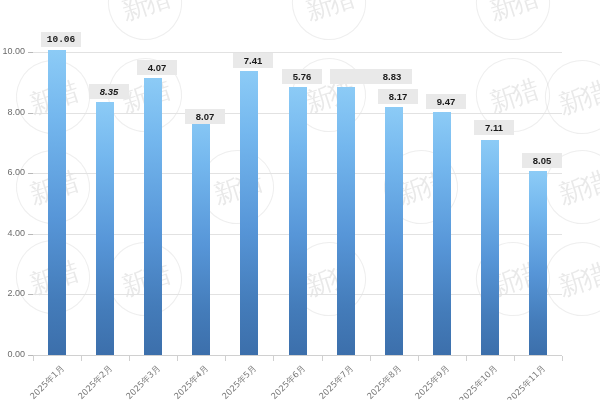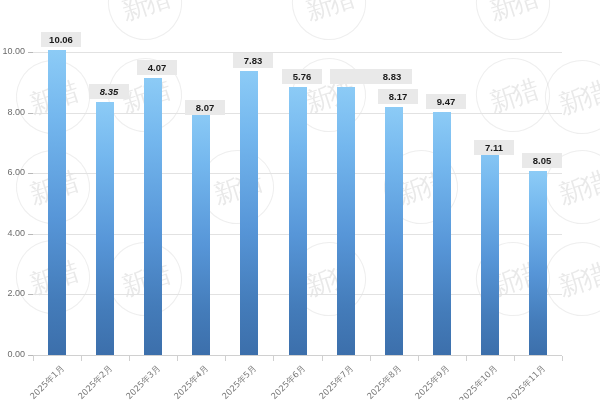--- a/index.html
+++ b/index.html
@@ -164,47 +164,47 @@
       <div class="tick-mark-x" style="left: 144px; top: 304px;"></div>
       <div class="tick-mark-x" style="left: 192px; top: 304px;"></div>
       <div class="tick-mark-x" style="left: 240px; top: 304px;"></div>
       <div class="tick-mark-x" style="left: 289px; top: 304px;"></div>
       <div class="tick-mark-x" style="left: 337px; top: 304px;"></div>
       <div class="tick-mark-x" style="left: 385px; top: 304px;"></div>
       <div class="tick-mark-x" style="left: 433px; top: 304px;"></div>
       <div class="tick-mark-x" style="left: 481px; top: 304px;"></div>
       <div class="tick-mark-x" style="left: 529px; top: 304px;"></div>
       <div class="bar" style="left: 15px; top: -2px; width: 18px; height: 305px;"></div>
-      <div class="bar-label" style="left: 8px; top: -20px; width: 32px;">10.06</div>
+      <div class="bar-label" style="left: 8px; top: -20px; width: 32px; font-family: Liberation Mono, monospace;">10.06</div>
       <div class="xtick-label" style="left: -24px; top: 311px; width: 50px;">2025年1月</div>
       <div class="bar" style="left: 63px; top: 50px; width: 18px; height: 253px;"></div>
       <div class="bar-label" style="left: 56px; top: 32px; width: 32px; font-style: italic;">8.35</div>
       <div class="xtick-label" style="left: 24px; top: 311px; width: 50px;">2025年2月</div>
       <div class="bar" style="left: 111px; top: 26px; width: 18px; height: 277px;"></div>
       <div class="bar-label" style="left: 104px; top: 8px; width: 32px;">4.07</div>
       <div class="xtick-label" style="left: 72px; top: 311px; width: 50px;">2025年3月</div>
       <div class="bar" style="left: 159px; top: 58px; width: 18px; height: 245px;"></div>
-      <div class="bar-label" style="left: 152px; top: 48px; width: 32px;">8.07</div>
+      <div class="bar-label" style="left: 152px; top: 57px; width: 32px;">8.07</div>
       <div class="xtick-label" style="left: 120px; top: 311px; width: 50px;">2025年4月</div>
       <div class="bar" style="left: 207px; top: 19px; width: 18px; height: 284px;"></div>
-      <div class="bar-label" style="left: 200px; top: 1px; width: 32px;">7.83</div>
+      <div class="bar-label" style="left: 200px; top: 1px; width: 32px;">7.41</div>
       <div class="xtick-label" style="left: 168px; top: 311px; width: 50px;">2025年5月</div>
       <div class="bar" style="left: 256px; top: 35px; width: 18px; height: 268px;"></div>
       <div class="bar-label" style="left: 249px; top: 17px; width: 32px;">5.76</div>
       <div class="xtick-label" style="left: 217px; top: 311px; width: 50px;">2025年6月</div>
       <div class="bar" style="left: 304px; top: 35px; width: 18px; height: 268px;"></div>
       <div class="bar-label" style="left: 297px; top: 17px; width: 32px; padding-left: 46px;">8.83</div>
       <div class="xtick-label" style="left: 265px; top: 311px; width: 50px;">2025年7月</div>
       <div class="bar" style="left: 352px; top: 55px; width: 18px; height: 248px;"></div>
       <div class="bar-label" style="left: 345px; top: 37px; width: 32px;">8.17</div>
       <div class="xtick-label" style="left: 313px; top: 311px; width: 50px;">2025年8月</div>
       <div class="bar" style="left: 400px; top: 60px; width: 18px; height: 243px;"></div>
       <div class="bar-label" style="left: 393px; top: 42px; width: 32px;">9.47</div>
       <div class="xtick-label" style="left: 361px; top: 311px; width: 50px;">2025年9月</div>
       <div class="bar" style="left: 448px; top: 88px; width: 18px; height: 215px;"></div>
-      <div class="bar-label" style="left: 441px; top: 88px; width: 32px;">7.11</div>
+      <div class="bar-label" style="left: 441px; top: 68px; width: 32px;">7.11</div>
       <div class="xtick-label" style="left: 409px; top: 311px; width: 50px;">2025年10月</div>
       <div class="bar" style="left: 496px; top: 119px; width: 18px; height: 184px;"></div>
       <div class="bar-label" style="left: 489px; top: 101px; width: 32px;">8.05</div>
       <div class="xtick-label" style="left: 457px; top: 311px; width: 50px;">2025年11月</div>
     </div>
 
 </div>
 
 </body></html>

